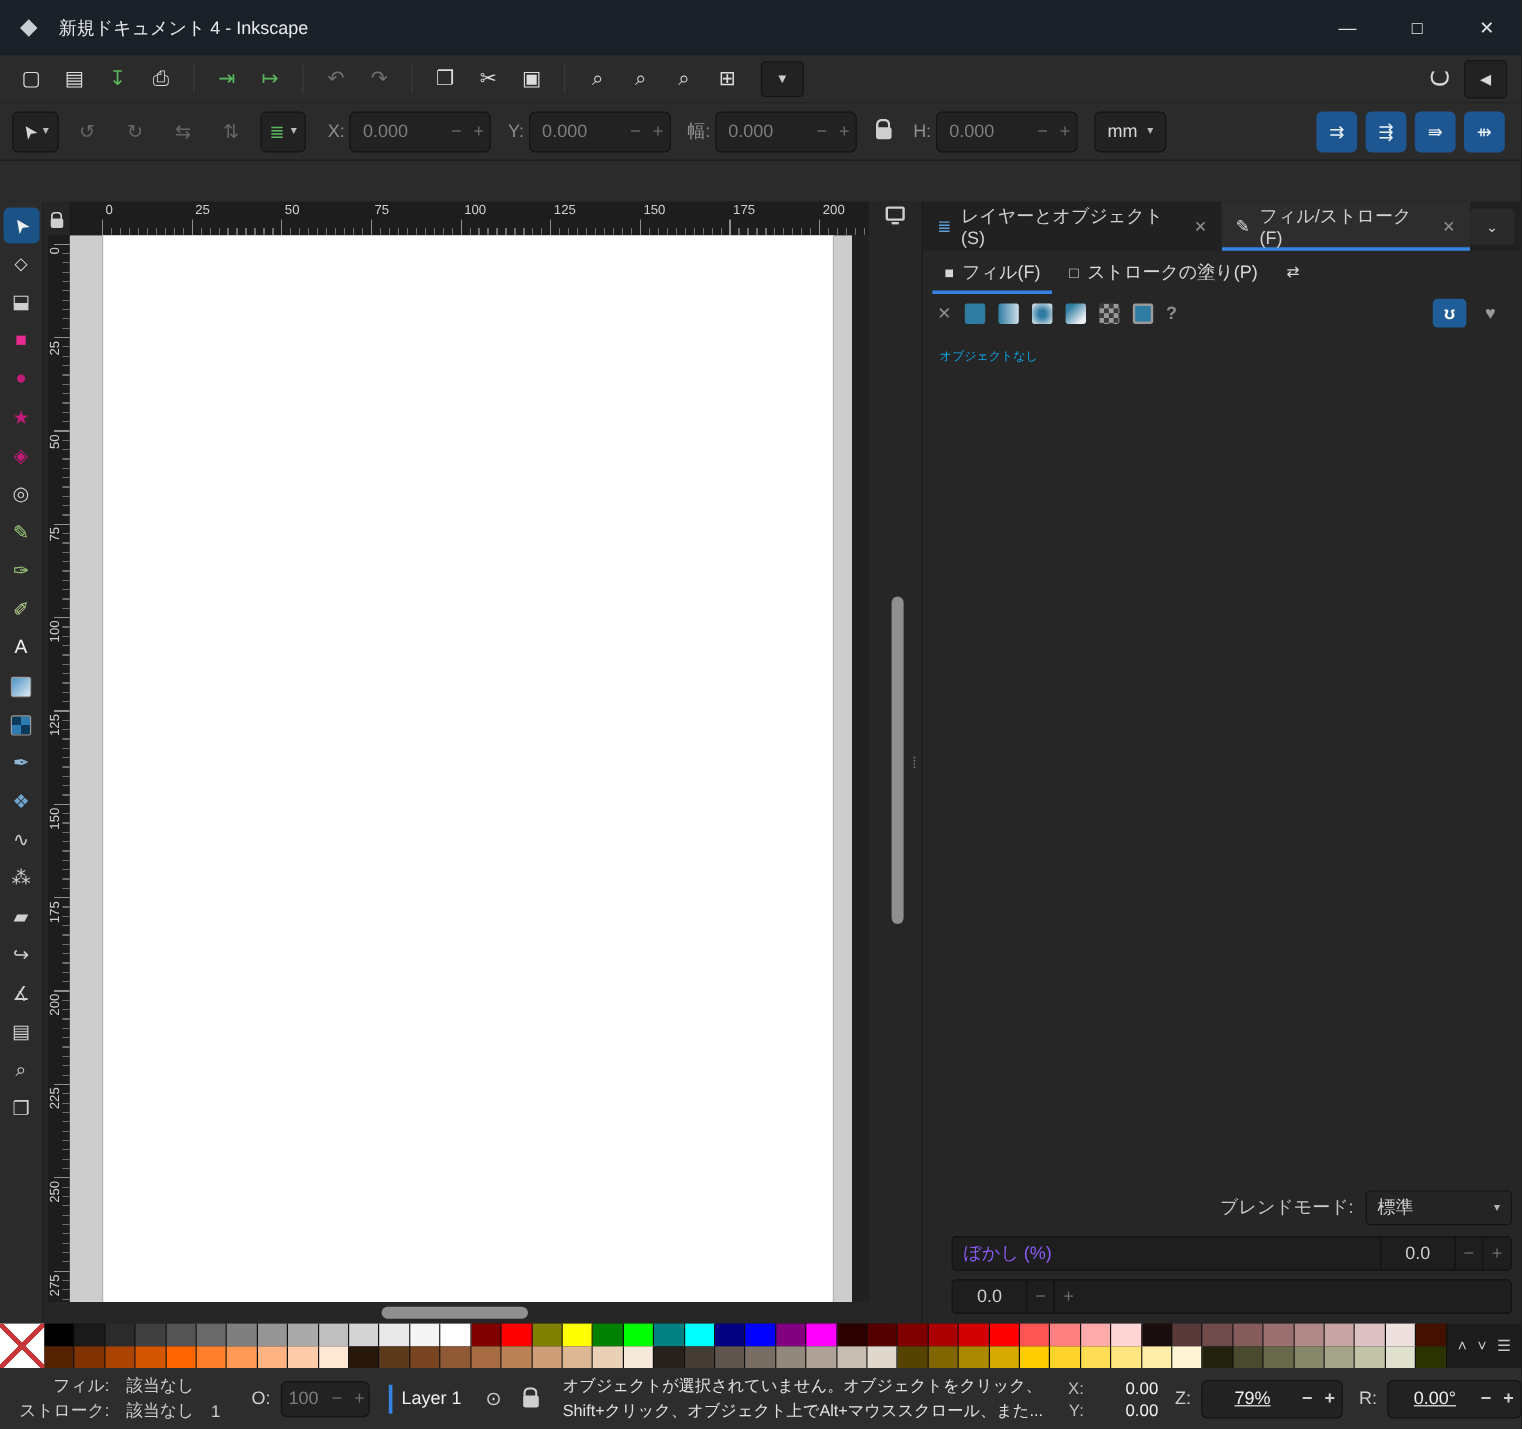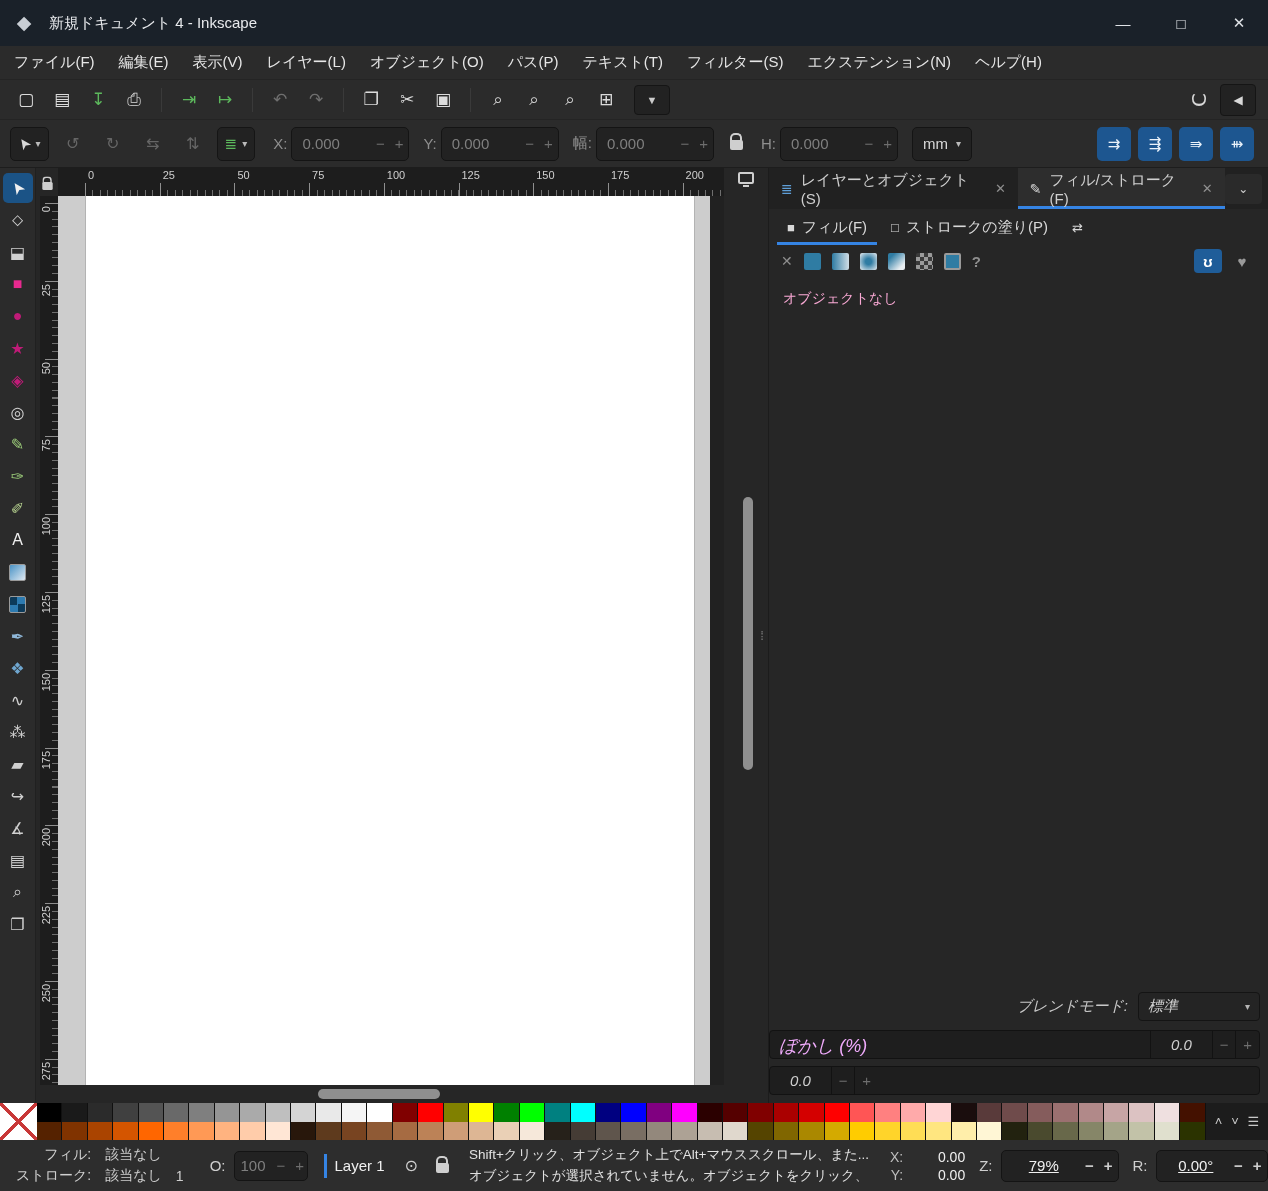--- a/index.html
+++ b/index.html
@@ -100,28 +100,28 @@
   .ft-flat { background:#2f7ca3; }
   .ft-lin { background:linear-gradient(90deg,#2f7ca3,#cfdde6); }
   .ft-rad { background:radial-gradient(circle at 50% 50%,#2f7ca3 25%,#cfdde6 90%); }
   .ft-mesh { background:linear-gradient(135deg,#2f7ca3 20%,#e8eef2 80%); }
   .ft-pattern { background:repeating-conic-gradient(#9a9a9a 0 25%,#3a3a3a 0 50%); background-size:8px 8px; }
   .ft-swatch { border:2px solid #9a9a9a; background:#2f7ca3; }
   .ft-q { width:auto; height:auto; color:#8f8f8f; font-size:15px; font-weight:bold; }
   .fillrules { margin-left:auto; display:flex; gap:6px; padding-right:12px; }
   .fr-btn { width:28px; height:24px; border-radius:4px; display:flex; align-items:center; justify-content:center; font-size:15px; color:#9a9a9a; }
   .fr-btn.active { background:#1f5d99; color:#fff; font-weight:bold; }
-  .no-objects { padding:13px 14px; font-size:14px; color:#f9a8d4; }
-  .dock-bottom { position:absolute; left:0; right:8px; bottom:8px;font-style:italic; }
+  .no-objects { padding:13px 14px; font-size:10px; color:#0ea5e9; }
+  .dock-bottom { position:absolute; left:24px; right:8px; bottom:8px; }
   .blend-row { display:flex; align-items:center; justify-content:flex-end; gap:10px; height:34px; }
   .blend-label { font-size:15px; color:#c8c8c8; }
   .blend-select { width:122px; height:29px; background:#242424; border:1px solid #141414; border-radius:4px; display:flex; align-items:center; padding:0 9px; color:#cfcfcf; font-size:15px; }
   .blend-select .caret { margin-left:auto; font-size:10px; color:#b5b5b5; }
   .slider-row { display:flex; align-items:stretch; height:29px; margin-top:7px; background:#1e1e1e; border:1px solid #121212; border-radius:4px; overflow:hidden; }
-  .slider-bar { flex:1; display:flex; align-items:flex-end; padding-left:9px; font-size:18px; color:#f0abfc; border-right:1px solid #121212; }
+  .slider-bar { flex:1; display:flex; align-items:center; padding-left:9px; font-size:15px; color:#8b5cf6; border-right:1px solid #121212; }
   .slider-val { width:62px; display:flex; align-items:center; justify-content:center; font-size:15px; color:#cfcfcf; border-right:1px solid #121212; }
   .slider-pm { width:23px; display:flex; align-items:center; justify-content:center; color:#6e6e6e; font-size:15px; }
   .slider-pm.minus { border-right:1px solid #121212; }
   
   .palette { position:absolute; top:1103px; left:0; width:1268px; height:37px; background:#1c1c1c; display:flex; }
   .no-color { width:37px; height:37px; flex:none; background:
       linear-gradient(to top right, transparent 46%, #c83737 46% 54%, transparent 54%),
       linear-gradient(to bottom right, transparent 46%, #c83737 46% 54%, transparent 54%), #fff; }
   .pal-grid { flex:1; display:flex; flex-direction:column; }
   .pal-row { flex:1; display:flex; }
@@ -156,32 +156,20 @@
   <div class="titlebar">
     <span class="app-logo">◆</span>
     <span class="title-text">新規ドキュメント 4 - Inkscape</span>
     <div class="win-controls">
       <span class="win-btn">—</span>
       <span class="win-btn">□</span>
       <span class="win-btn">✕</span>
     </div>
   </div>
 
-  <div class="menubar" id="menubar">
-      <span class="menu-item">ファイル(F)</span>
-      <span class="menu-item">編集(E)</span>
-      <span class="menu-item">表示(V)</span>
-      <span class="menu-item">レイヤー(L)</span>
-      <span class="menu-item">オブジェクト(O)</span>
-      <span class="menu-item">パス(P)</span>
-      <span class="menu-item">テキスト(T)</span>
-      <span class="menu-item">フィルター(S)</span>
-      <span class="menu-item">エクステンション(N)</span>
-      <span class="menu-item">ヘルプ(H)</span>
-    </div>
 
   <div class="commandbar">
     <span id="cmdicons" style="display:flex;align-items:center;">
         <span class="cmd-icon" style="color: rgb(220, 220, 220);">▢</span>
         <span class="cmd-icon" style="color: rgb(220, 220, 220);">▤</span>
         <span class="cmd-icon" style="color: rgb(92, 184, 92);">↧</span>
         <span class="cmd-icon" style="color: rgb(220, 220, 220);">⎙</span>
         <span class="cmd-sep"></span>
         <span class="cmd-icon" style="color: rgb(92, 184, 92);">⇥</span>
         <span class="cmd-icon" style="color: rgb(92, 184, 92);">↦</span>
@@ -577,22 +565,22 @@
         <span class="val">100</span>
         <span class="pm">−</span>
         <span class="pm">+</span>
       </span>
     </div>
     <span class="layer-ind"></span>
     <span class="sb-layer-name">Layer 1</span>
     <span class="sb-eye">⊙</span>
     <span class="sb-lock"><span class="lock-icon"></span></span>
     <div class="sb-msg">
+      <div>オブジェクトが選択されていません。オブジェクトをクリック、</div>
       <div>Shift+クリック、オブジェクト上でAlt+マウススクロール、また...</div>
-      <div>オブジェクトが選択されていません。オブジェクトをクリック、</div>
     </div>
     <div class="sb-xy">
       <span class="l">X:</span>
       <span class="v">0.00</span>
       <span class="l">Y:</span>
       <span class="v">0.00</span>
     </div>
     <div class="sb-z">
       <span class="sb-zr-lab">Z:</span>
       <span class="spin" style="width:118px">

